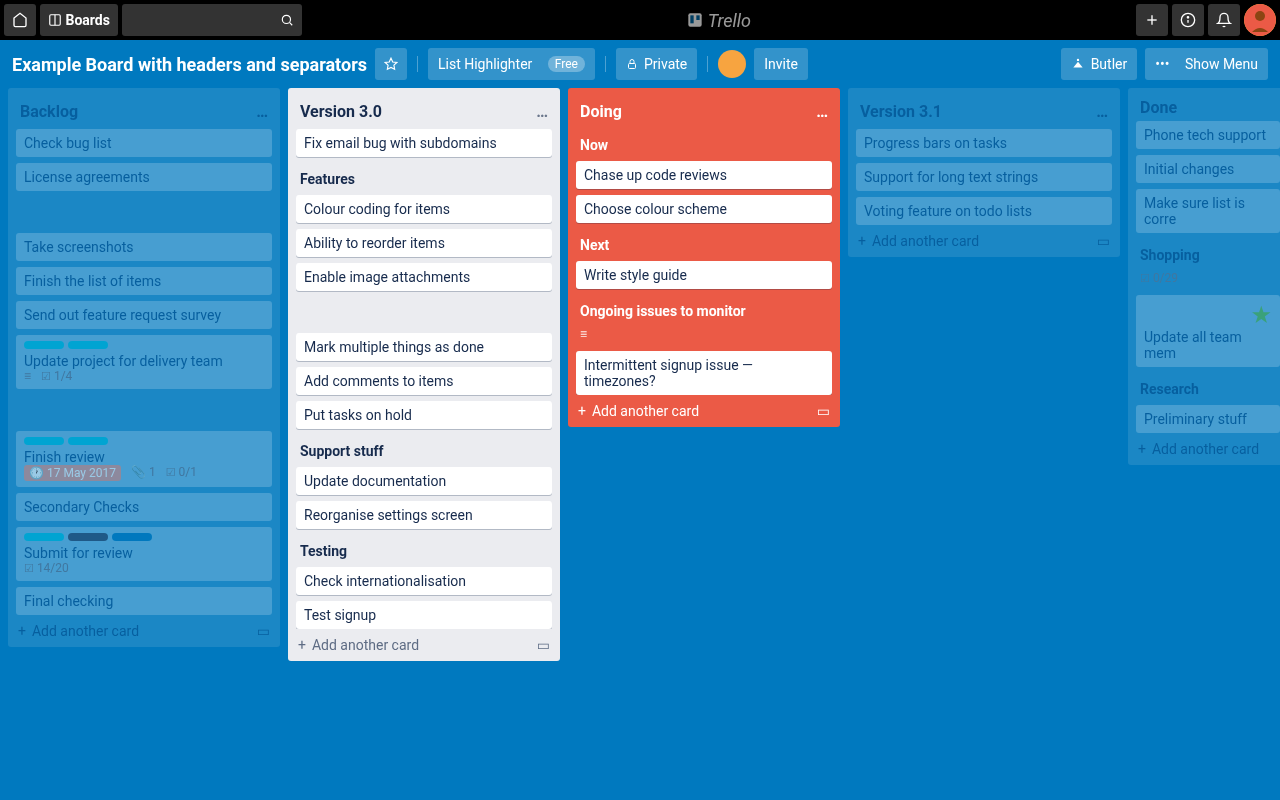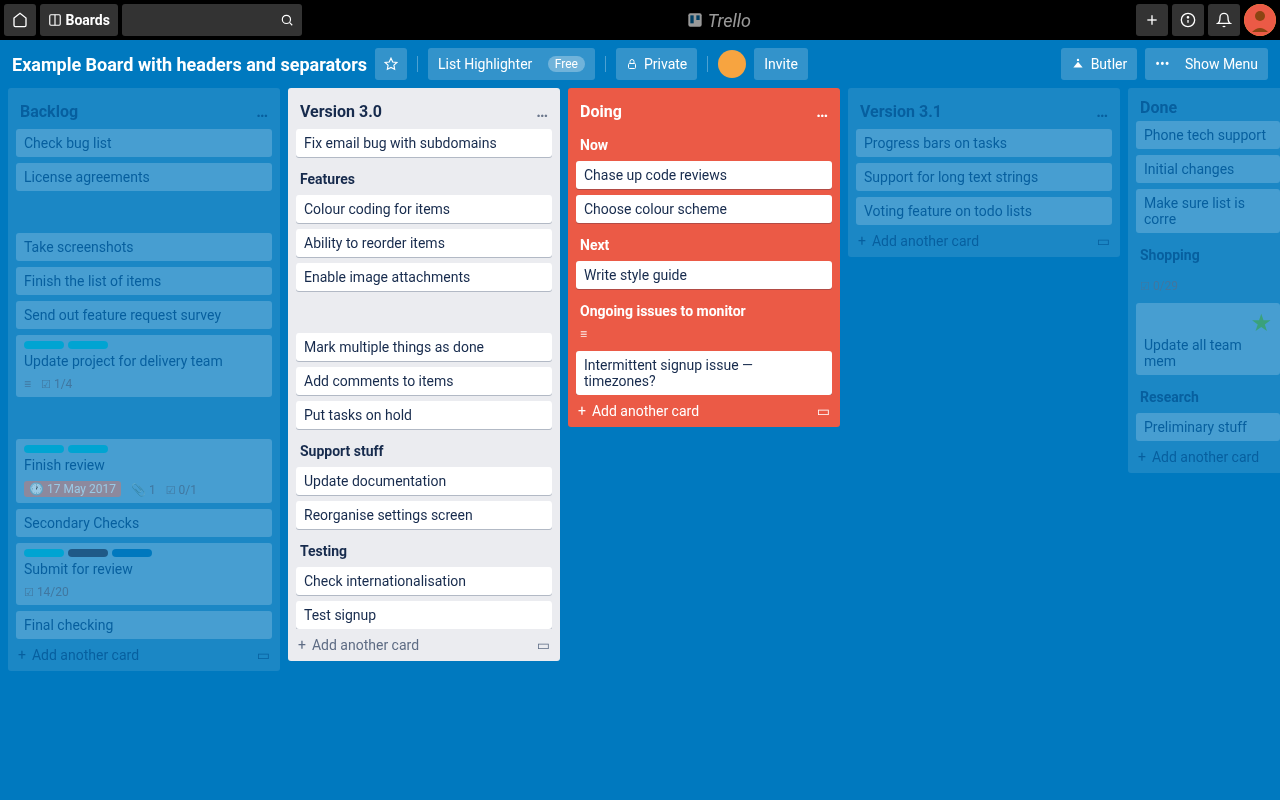--- a/index.html
+++ b/index.html
@@ -30,21 +30,21 @@
 .list.red .list-menu{color:#fff}
 .cards{display:flex;flex-direction:column;gap:6px;padding:0 8px;overflow-y:auto}
 .section{font-weight:700;font-size:14px;padding:8px 4px 2px}
 .desc-icon{font-size:12px;padding:0 4px 4px;opacity:.9}
 .card{background:#fff;border-radius:3px;box-shadow:0 1px 0 rgba(9,30,66,.25);padding:6px 8px;font-size:14px;color:#172b4d;cursor:pointer}
 .card .labels{display:flex;gap:4px;margin-bottom:4px}
 .label{height:8px;width:40px;border-radius:4px}
 .lbl-teal2{background:#00c2e0}
 .lbl-blue{background:#0079bf}
 .lbl-navy{background:#344563}
-.card-badges{display:flex;gap:10px;margin-top:8px;font-size:12px;color:#6b778c;align-items:flex-end}
+.card-badges{display:flex;gap:10px;margin-top:0;font-size:12px;color:#6b778c;align-items:flex-start}
 .badge{display:flex;align-items:center;gap:3px}
 .badge-date{background:#ec9488;color:#fff;border-radius:3px;padding:1px 5px}
 .spacer-card{height:30px}
 .add-card{padding:8px 10px;display:flex;align-items:center;justify-content:space-between;color:#5e6c84;font-size:14px;cursor:pointer}
 .add-card .plus{display:flex;align-items:center;gap:6px}
 .list.red .add-card{color:#fff}
 .dim{opacity:.6}
 .list.dim .card{background:rgba(255,255,255,.35);color:#0b4f8a;box-shadow:none}
 .list.dim{background:rgba(255,255,255,.18);color:#0b4f8a}
 .list.dim .list-header,.list.dim .section,.list.dim .add-card{color:#0b4f8a}

